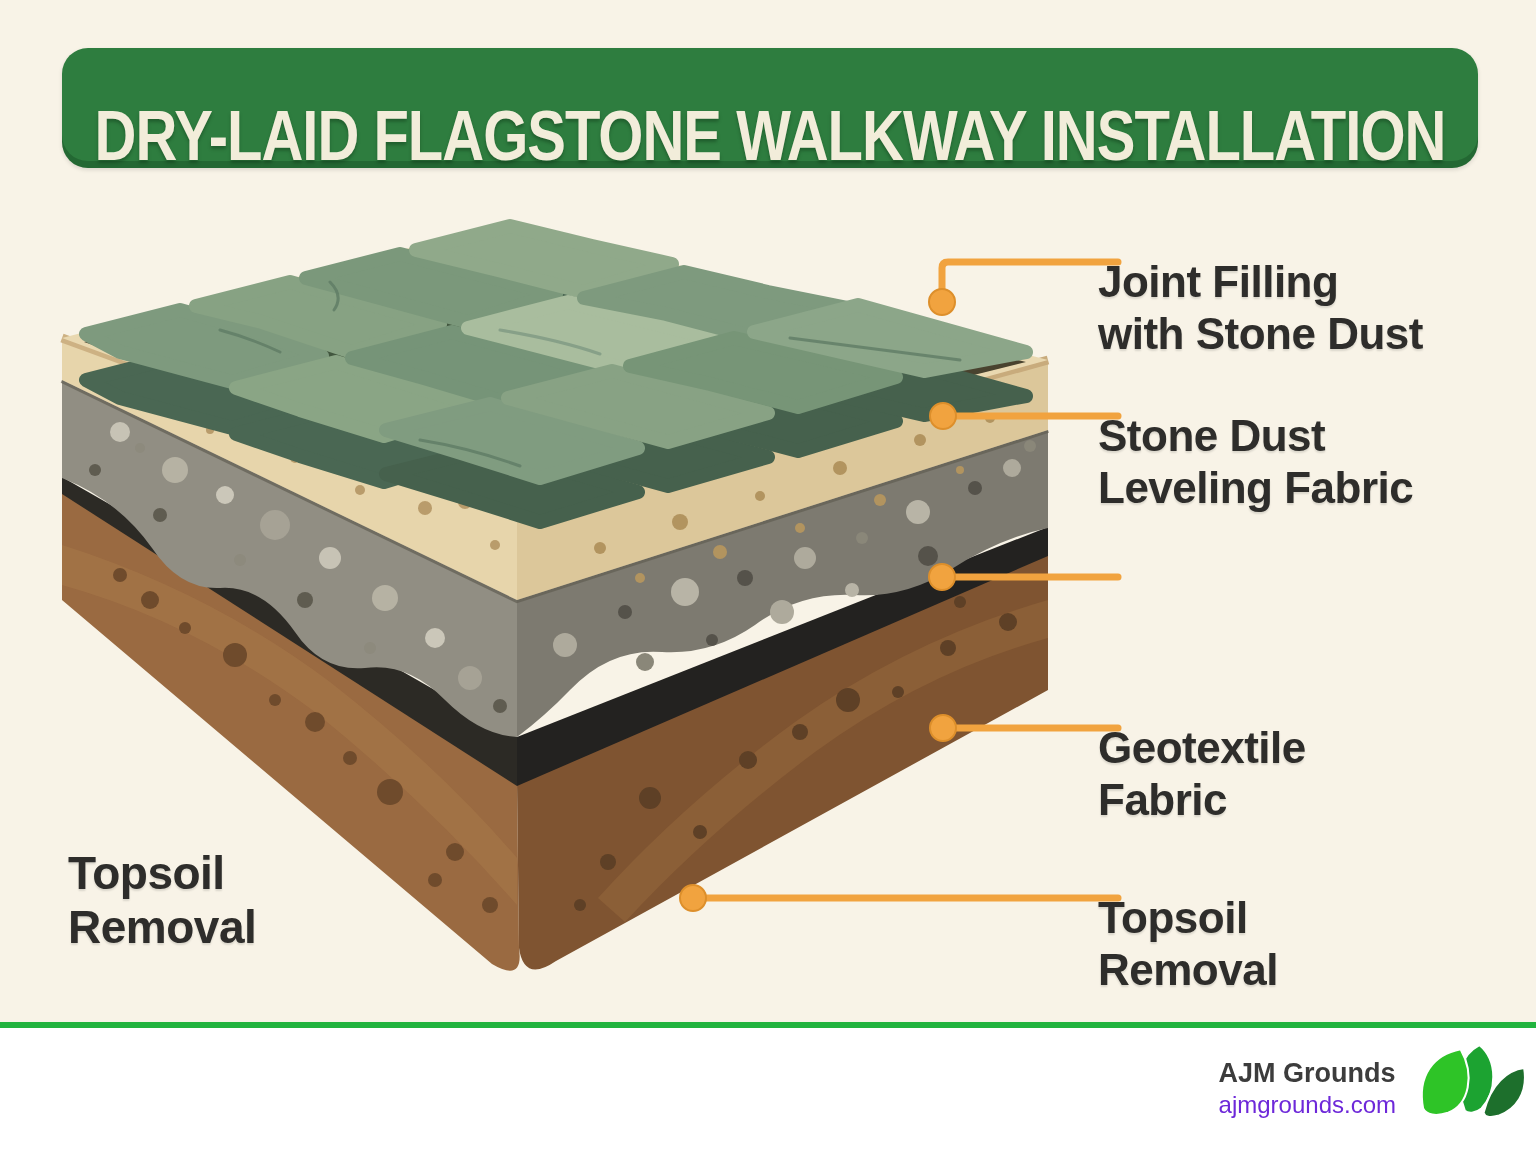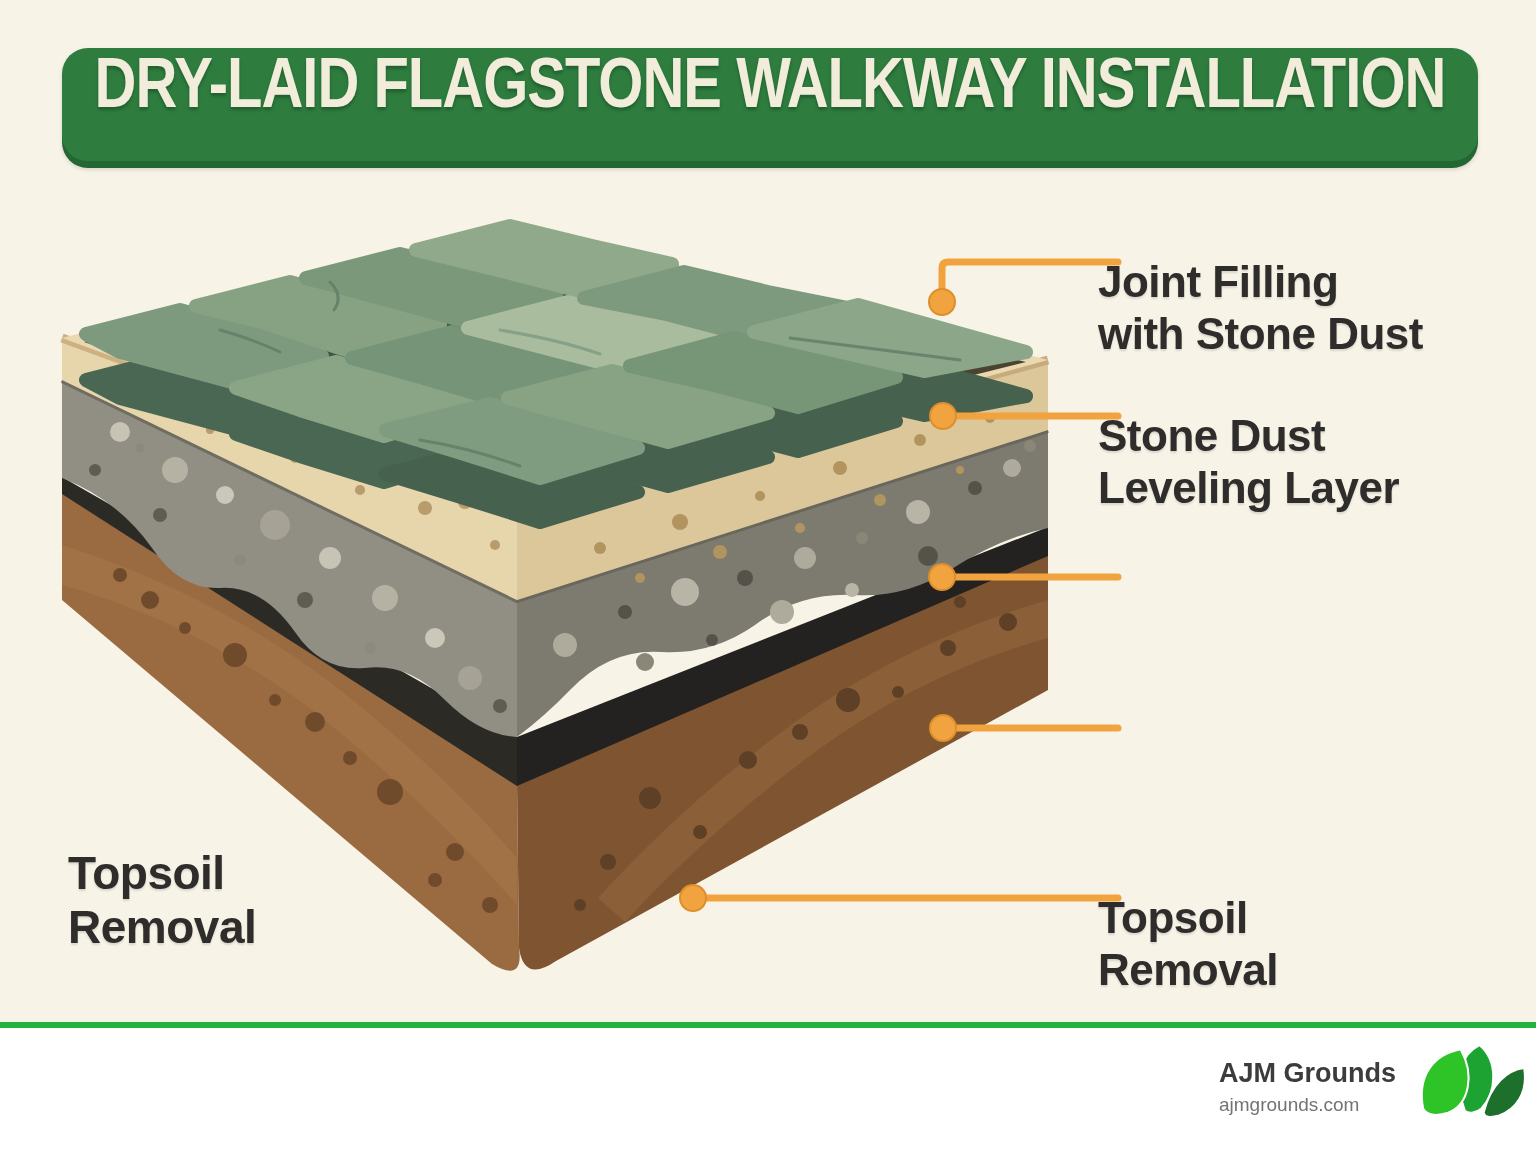--- a/index.html
+++ b/index.html
@@ -6,21 +6,21 @@
   .stage{
     position:relative;width:1536px;height:1154px;overflow:hidden;
     background:#f8f3e7;
     font-family:"Liberation Sans", sans-serif;
   }
   
   .banner{
     position:absolute;left:62px;top:48px;width:1416px;height:120px;
     background:#2e7d3f;border-radius:26px;
     box-shadow:inset 0 -7px 0 rgba(0,30,10,.22), 0 2px 4px rgba(0,0,0,.12);
-    display:flex;align-items:flex-start;justify-content:center;
+    display:flex;align-items:flex-end;justify-content:center;
   }
   .banner span{
     display:inline-block;
     font-size:58px;font-weight:bold;letter-spacing:-1px;color:#f2edda;
     transform:scaleY(1.22);white-space:nowrap;
     text-shadow:0 3px 3px rgba(10,40,15,.35);
   }
   
   svg.illu{position:absolute;left:0;top:0;width:1536px;height:1154px;}
   
@@ -43,21 +43,21 @@
     position:absolute;left:0;top:1022px;width:1536px;height:132px;
     background:#ffffff;
   }
   .divider{
     position:absolute;left:0;top:0;width:1536px;height:6px;background:#22b33e;
   }
   .brand-block{
     position:absolute;right:140px;top:34px;text-align:left;
   }
   .brand-name{font-size:27px;font-weight:bold;color:#3c3c3c;line-height:34px;}
-  .brand-url{font-size:19px;color:#737373;line-height:30px;}
+  .brand-url{font-size:24px;color:#6d28d9;line-height:30px;}
   .leaf-logo{position:absolute;right:8px;top:22px;width:116px;height:100px;}
 </style>
 </head>
 <body>
 
 <div class="stage">
 
   <div class="banner">
     <span>DRY-LAID FLAGSTONE WALKWAY INSTALLATION</span>
   </div>
@@ -232,21 +232,23 @@
       <circle cx="943" cy="416" r="13"></circle>
       <circle cx="942" cy="577" r="13"></circle>
       <circle cx="943" cy="728" r="13"></circle>
       <circle cx="693" cy="898" r="13"></circle>
     </g>
   </svg>
 
   <div class="callout co1">Joint Filling
 with Stone Dust</div>
   <div class="callout co2">Stone Dust
-Leveling Layer</div>
+Leveling Fabric</div>
+  <div class="callout co4">Geotextile
+Fabric</div>
   <div class="callout co5">Topsoil
 Removal</div>
 
   <div class="side-label">Topsoil
 Removal</div>
 
   <div class="footer">
     <div class="divider"></div>
     <div class="brand-block">
       <div class="brand-name">AJM Grounds</div>

